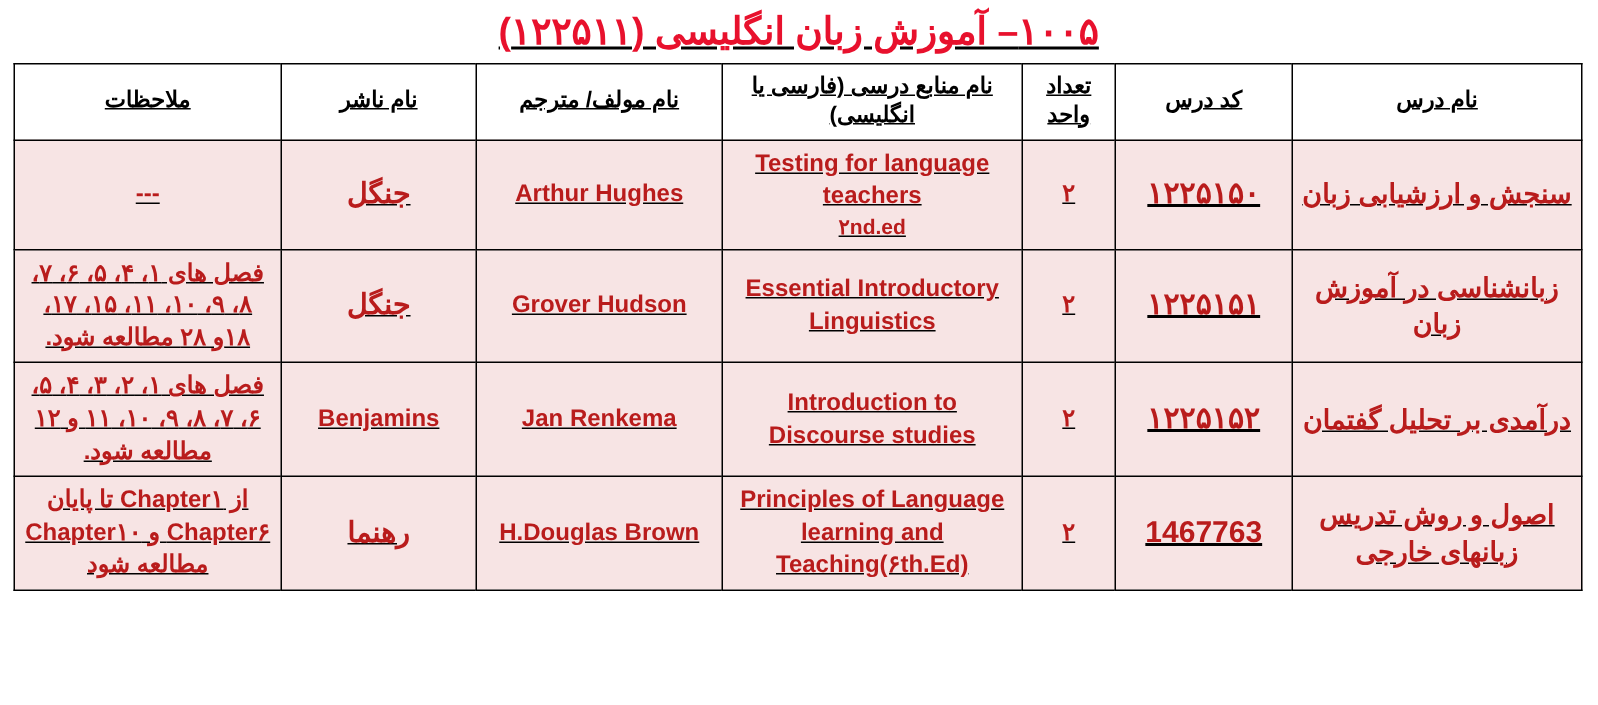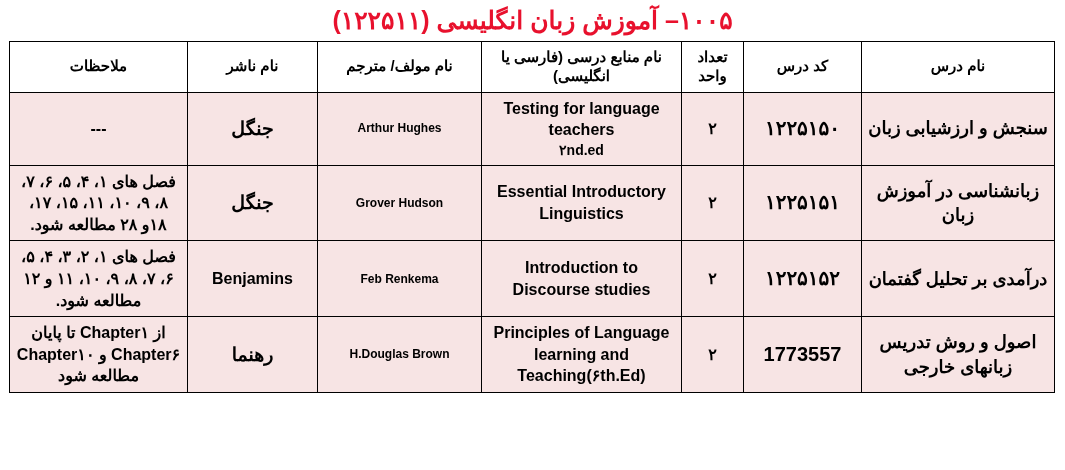--- a/index.html
+++ b/index.html
@@ -11,20 +11,21 @@
     width: 1065px;
     height: 470px;
     font-family: "Liberation Sans", sans-serif;
     overflow: hidden;
   }
   .page {
     width: 1065px;
     height: 374px;
     position: relative;
     box-sizing: border-box;
+    text-decoration: underline;
   }
   .title {
     text-align: center;
     color: #e8112d;
     font-weight: bold;
     font-size: 25px;
     padding-top: 6px;
     padding-bottom: 6px;
     direction: rtl;
     letter-spacing: 0px;
@@ -45,39 +46,39 @@
   }
   table.course-table thead th {
     background: #ffffff;
     font-size: 15px;
     color: #000000;
     padding: 6px 4px;
     line-height: 1.25;
   }
   table.course-table tbody td {
     background: #f7e4e4;
-    color: #000000;
+    color: #b91c1c;
     padding: 5px 6px;
     line-height: 1.35;
   }
   
   col.c-name { width: 193px; }
   col.c-code { width: 118px; }
   col.c-units { width: 62px; }
   col.c-resource { width: 200px; }
   col.c-translator { width: 164px; }
   col.c-publisher { width: 130px; }
   col.c-notes { width: 178px; }
 
   td.fa { font-size: 18px; direction: rtl; }
   td.num { font-size: 20px; direction: rtl; }
   td.units { font-size: 16px; }
   td.res { font-size: 16px; direction: ltr; }
   td.res .sub { font-size: 14px; display: block; font-weight: bold; }
-  td.person { font-size: 12px; direction: ltr; }
+  td.person { font-size: 16px; direction: ltr; }
   td.pub-fa { font-size: 19px; direction: rtl; }
   td.pub-ltr { font-size: 16px; direction: ltr; }
   td.notes { font-size: 16px; direction: rtl; line-height: 1.5; }
   td.dashes { font-size: 16px; }
 </style>
 </head>
 <body>
 
 <div class="page">
 
@@ -131,28 +132,28 @@
         <td class="notes">فصل های ۱، ۴، ۵، ۶، ۷، ۸، ۹، ۱۰، ۱۱، ۱۵، ۱۷، ۱۸و ۲۸ مطالعه شود.</td>
       </tr>
 
       <tr>
         <td class="fa">درآمدی بر تحلیل گفتمان</td>
         <td class="num">۱۲۲۵۱۵۲</td>
         <td class="units">۲</td>
         <td class="res">
           <span>Introduction to Discourse studies</span>
         </td>
-        <td class="person">Feb Renkema</td>
+        <td class="person">Jan Renkema</td>
         <td class="pub-ltr">Benjamins</td>
         <td class="notes">فصل های ۱، ۲، ۳، ۴، ۵، ۶، ۷، ۸، ۹، ۱۰، ۱۱ و ۱۲ مطالعه شود.</td>
       </tr>
 
       <tr>
         <td class="fa">اصول و روش تدریس زبانهای خارجی</td>
-        <td class="num">1773557</td>
+        <td class="num">1467763</td>
         <td class="units">۲</td>
         <td class="res">
           <span>Principles of Language learning and Teaching(۶th.Ed)</span>
         </td>
         <td class="person">H.Douglas Brown</td>
         <td class="pub-fa">رهنما</td>
         <td class="notes">از Chapter۱ تا پایان Chapter۶ و Chapter۱۰ مطالعه شود</td>
       </tr>
 
     </tbody>

